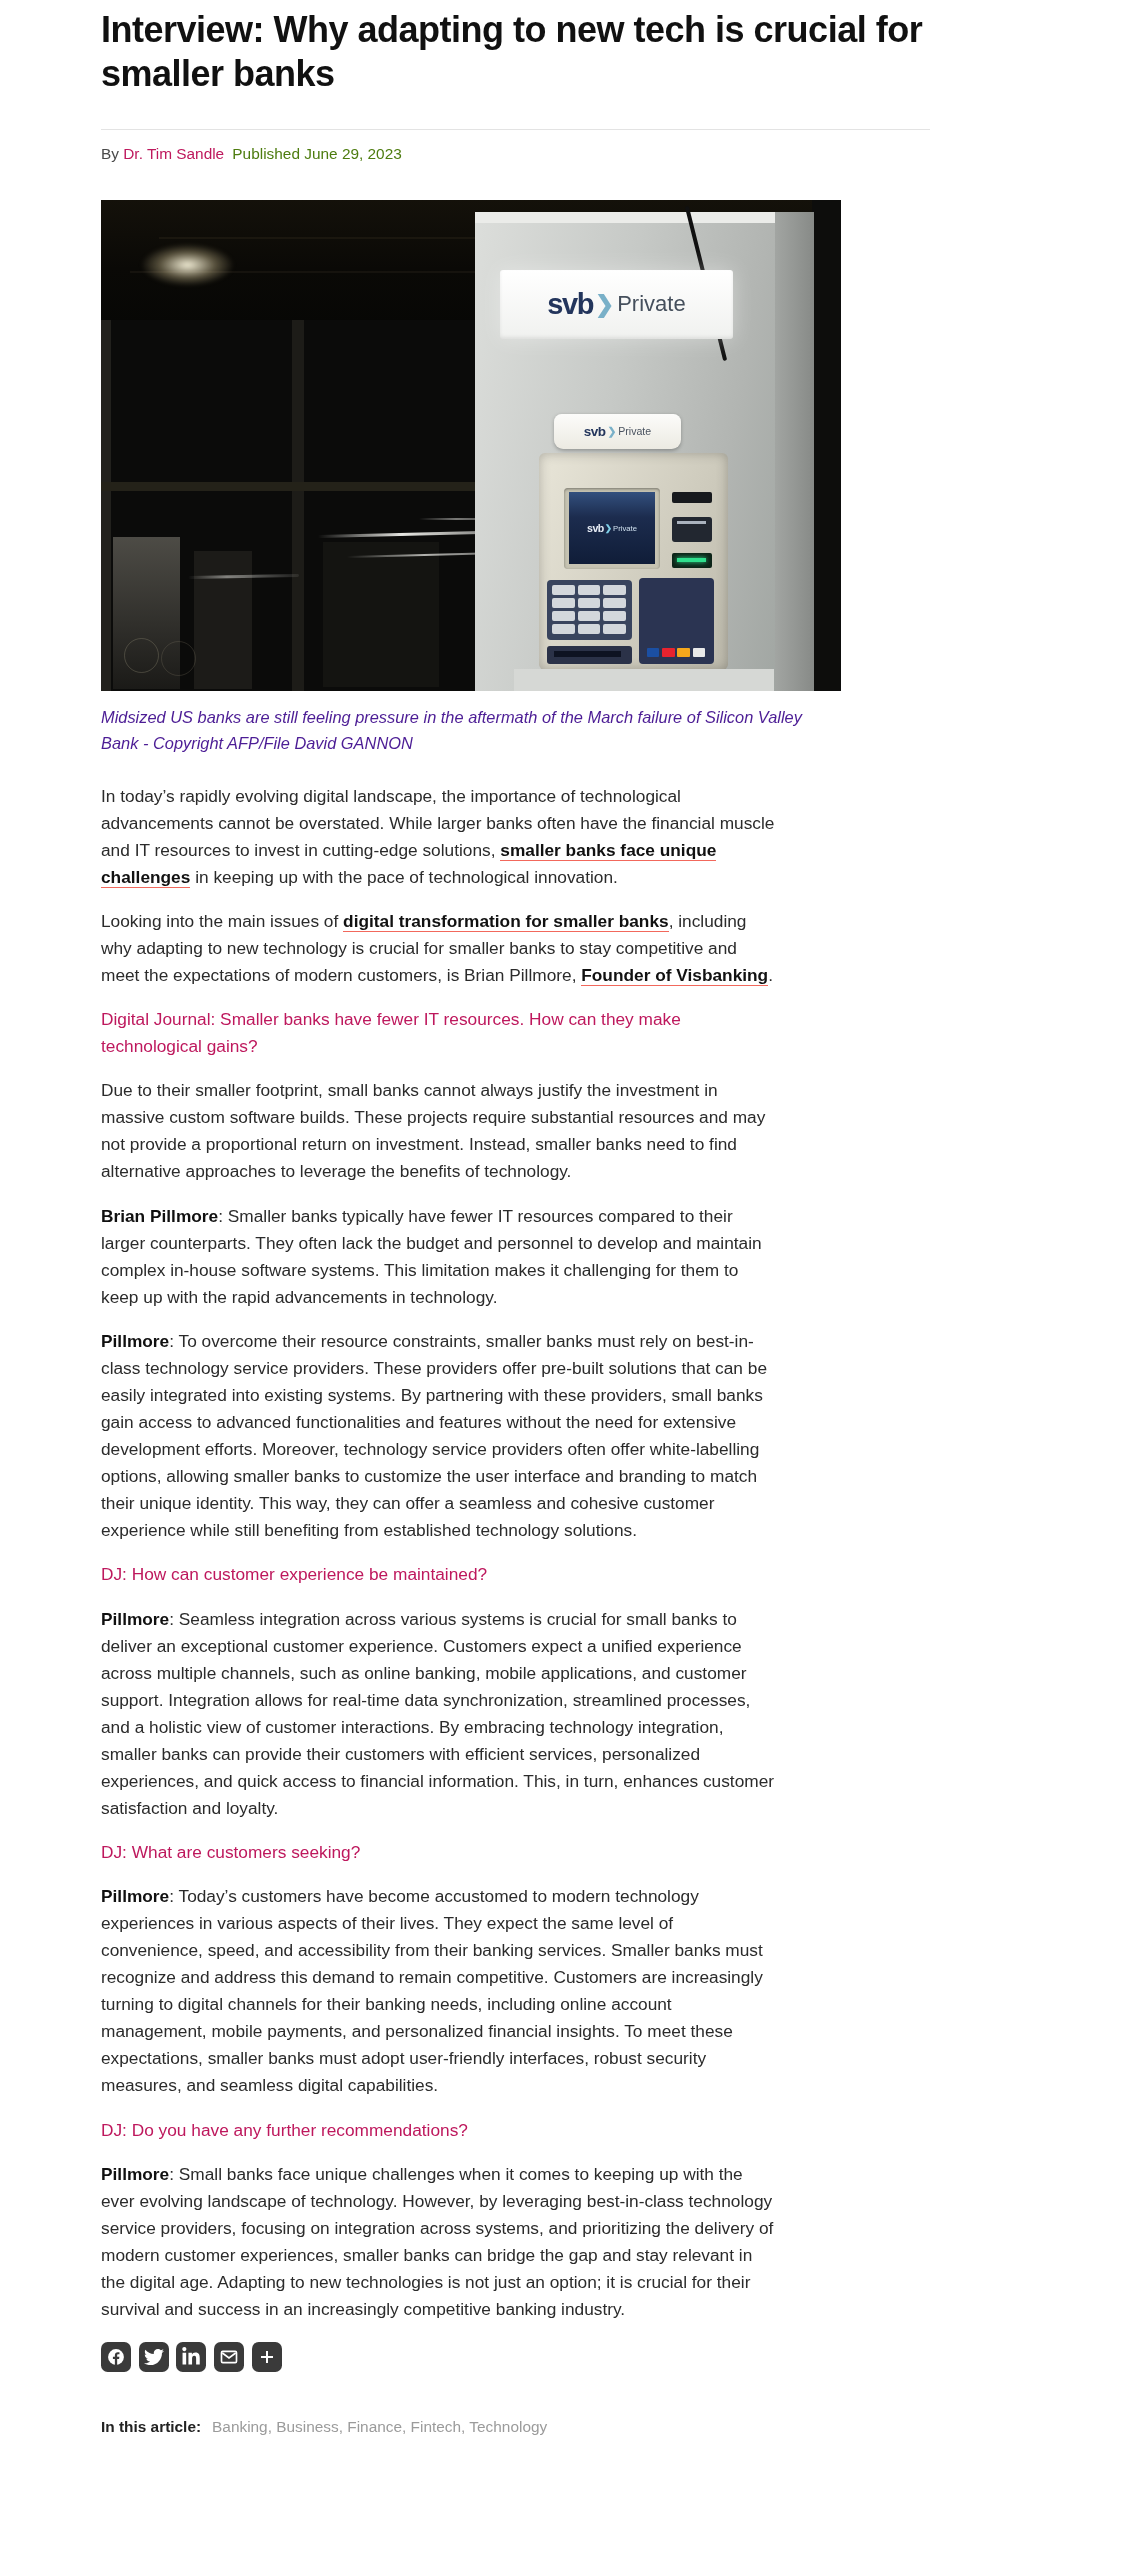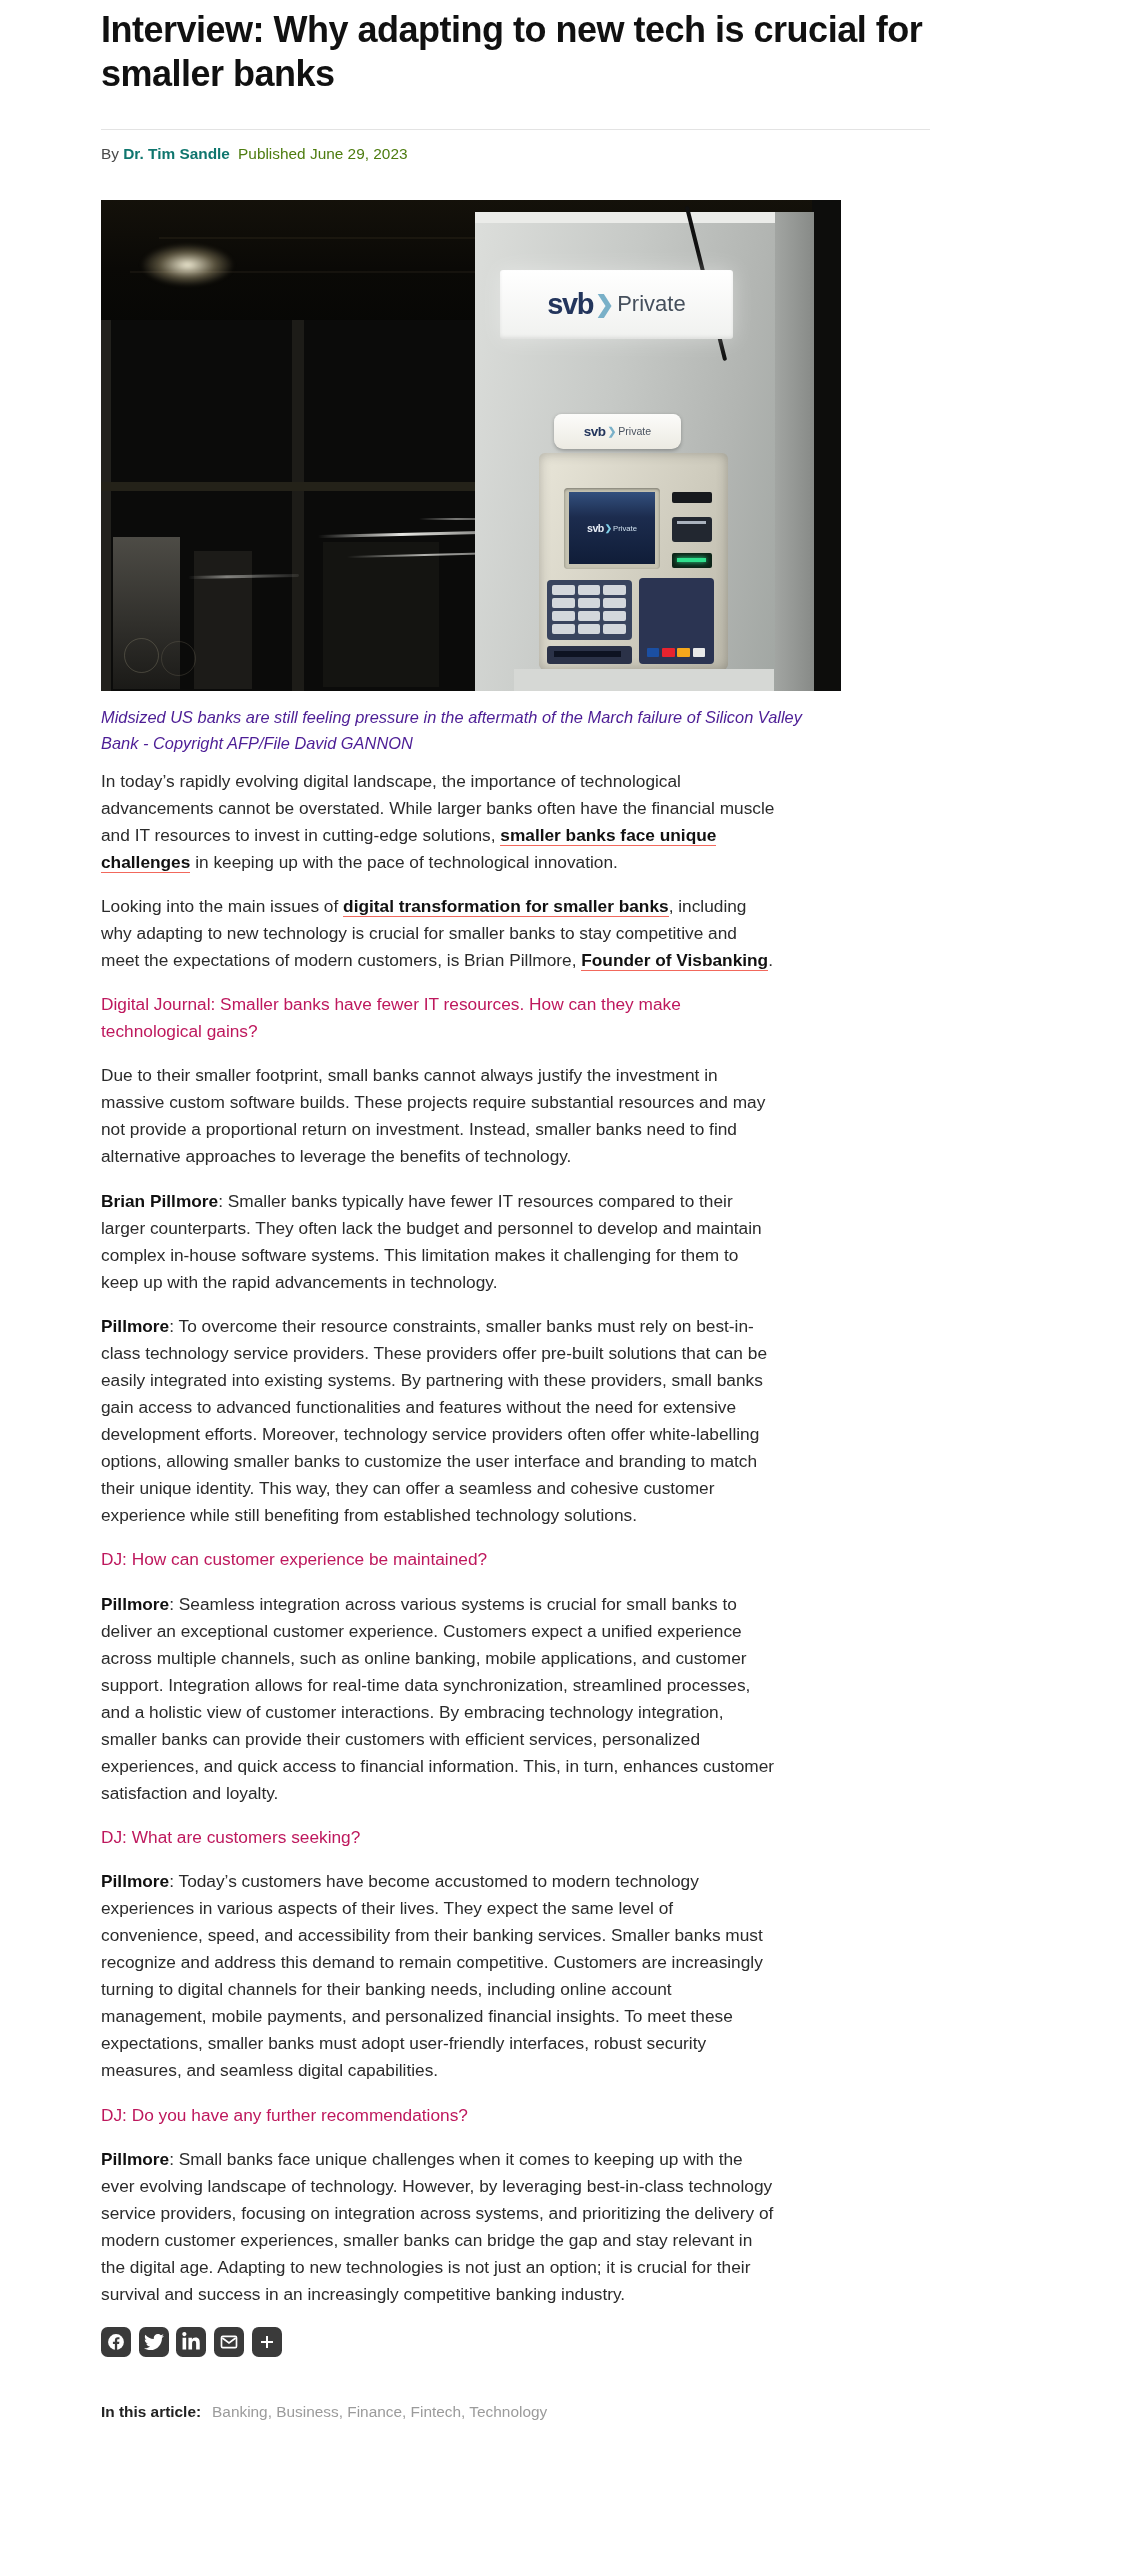--- a/index.html
+++ b/index.html
@@ -9,21 +9,21 @@
     font-family:"Liberation Sans",sans-serif;color:#2b2b2b;
     position:relative;overflow:hidden;
   }
   
   h1.headline{
     font-size:36px;line-height:44px;font-weight:700;color:#111;
     letter-spacing:-0.5px;max-width:848px;margin:0 0 33px;
   }
   hr.divider{border:0;border-top:1px solid #e3e3e3;margin:0;}
   .byline{margin:15.4px 0 0;font-size:15.4px;color:#4a4a4a;}
-  .byline a.author{color:#0f766e;font-weight:700;text-decoration:none;}
+  .byline a.author{color:#be185d;font-weight:400;text-decoration:none;}
   .byline .published{color:#4d7c0f;margin-left:3.9px;}
 
   
   figure.hero{margin:37px 0 0;padding:0;}
   .photo{width:740px;height:491px;position:relative;overflow:hidden;background:#070706;}
   .photo *{position:absolute;}
   .ph-ceiling{left:0;top:0;width:100%;height:125px;background:linear-gradient(180deg,#14110a 0%,#0a0906 55%,#070705 100%);}
   .ph-beam1{left:58px;top:37px;width:405px;height:1.9px;background:#1e1a12;opacity:.8;}
   .ph-beam2{left:29px;top:71px;width:347px;height:1.9px;background:#191610;opacity:.8;}
   .ph-light{left:40px;top:44px;width:93px;height:42px;border-radius:50%;
@@ -90,21 +90,21 @@
   .cash{left:7.7px;top:193px;width:85px;height:18.3px;background:#2b3248;border-radius:2.9px;}
   .cash i{left:7.7px;top:5.8px;width:67px;height:5.8px;background:#0e1322;display:block;}
   .rpanel{left:100px;top:125px;width:75px;height:86px;background:#2b3452;border-radius:3.9px;}
   .decals{left:7.7px;bottom:6.7px;display:flex;gap:2.9px;}
   .decals u{position:static;display:block;width:12.5px;height:8.7px;border-radius:1px;}
   .d-blue{background:#1b4fa3;}.d-red{background:#e8232e;}.d-yel{background:#f5a81c;}.d-wht{background:#e9e9e9;}
   .k-base{left:39px;top:457px;width:260px;height:23px;background:#d6d8d5;}
   figcaption{max-width:740px;margin-top:12.5px;font-style:italic;font-size:16.4px;line-height:26px;color:#4c1d95;}
 
   
-  .article-body{margin-top:12px;max-width:675px;font-size:17.3px;line-height:27px;color:#2b2b2b;}
+  .article-body{margin-top:27px;max-width:675px;font-size:17.3px;line-height:27px;color:#2b2b2b;}
   .article-body p{margin:0 0 17.3px;}
   .article-body p.question{font-weight:400;color:#be185d;}
   .article-body .bold{font-weight:700;color:#101010;}
   a.inline-link{color:#111;font-weight:700;text-decoration:none;border-bottom:1.9px solid #f2685c;}
 
   
   .share-bar{margin-top:19px;display:flex;gap:7.7px;}
   .share-btn{width:30px;height:30px;border-radius:6.7px;background:#3a3a3a;border:0;padding:0;
     display:flex;align-items:center;justify-content:center;cursor:pointer;}
   .share-btn svg{width:20px;height:20px;display:block;}

